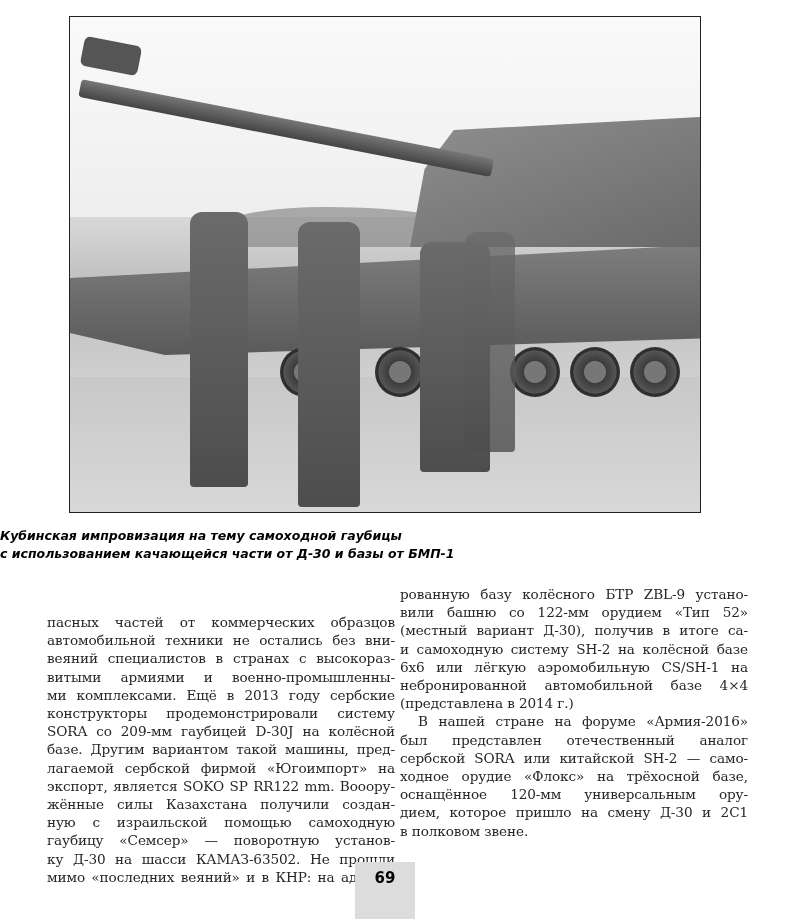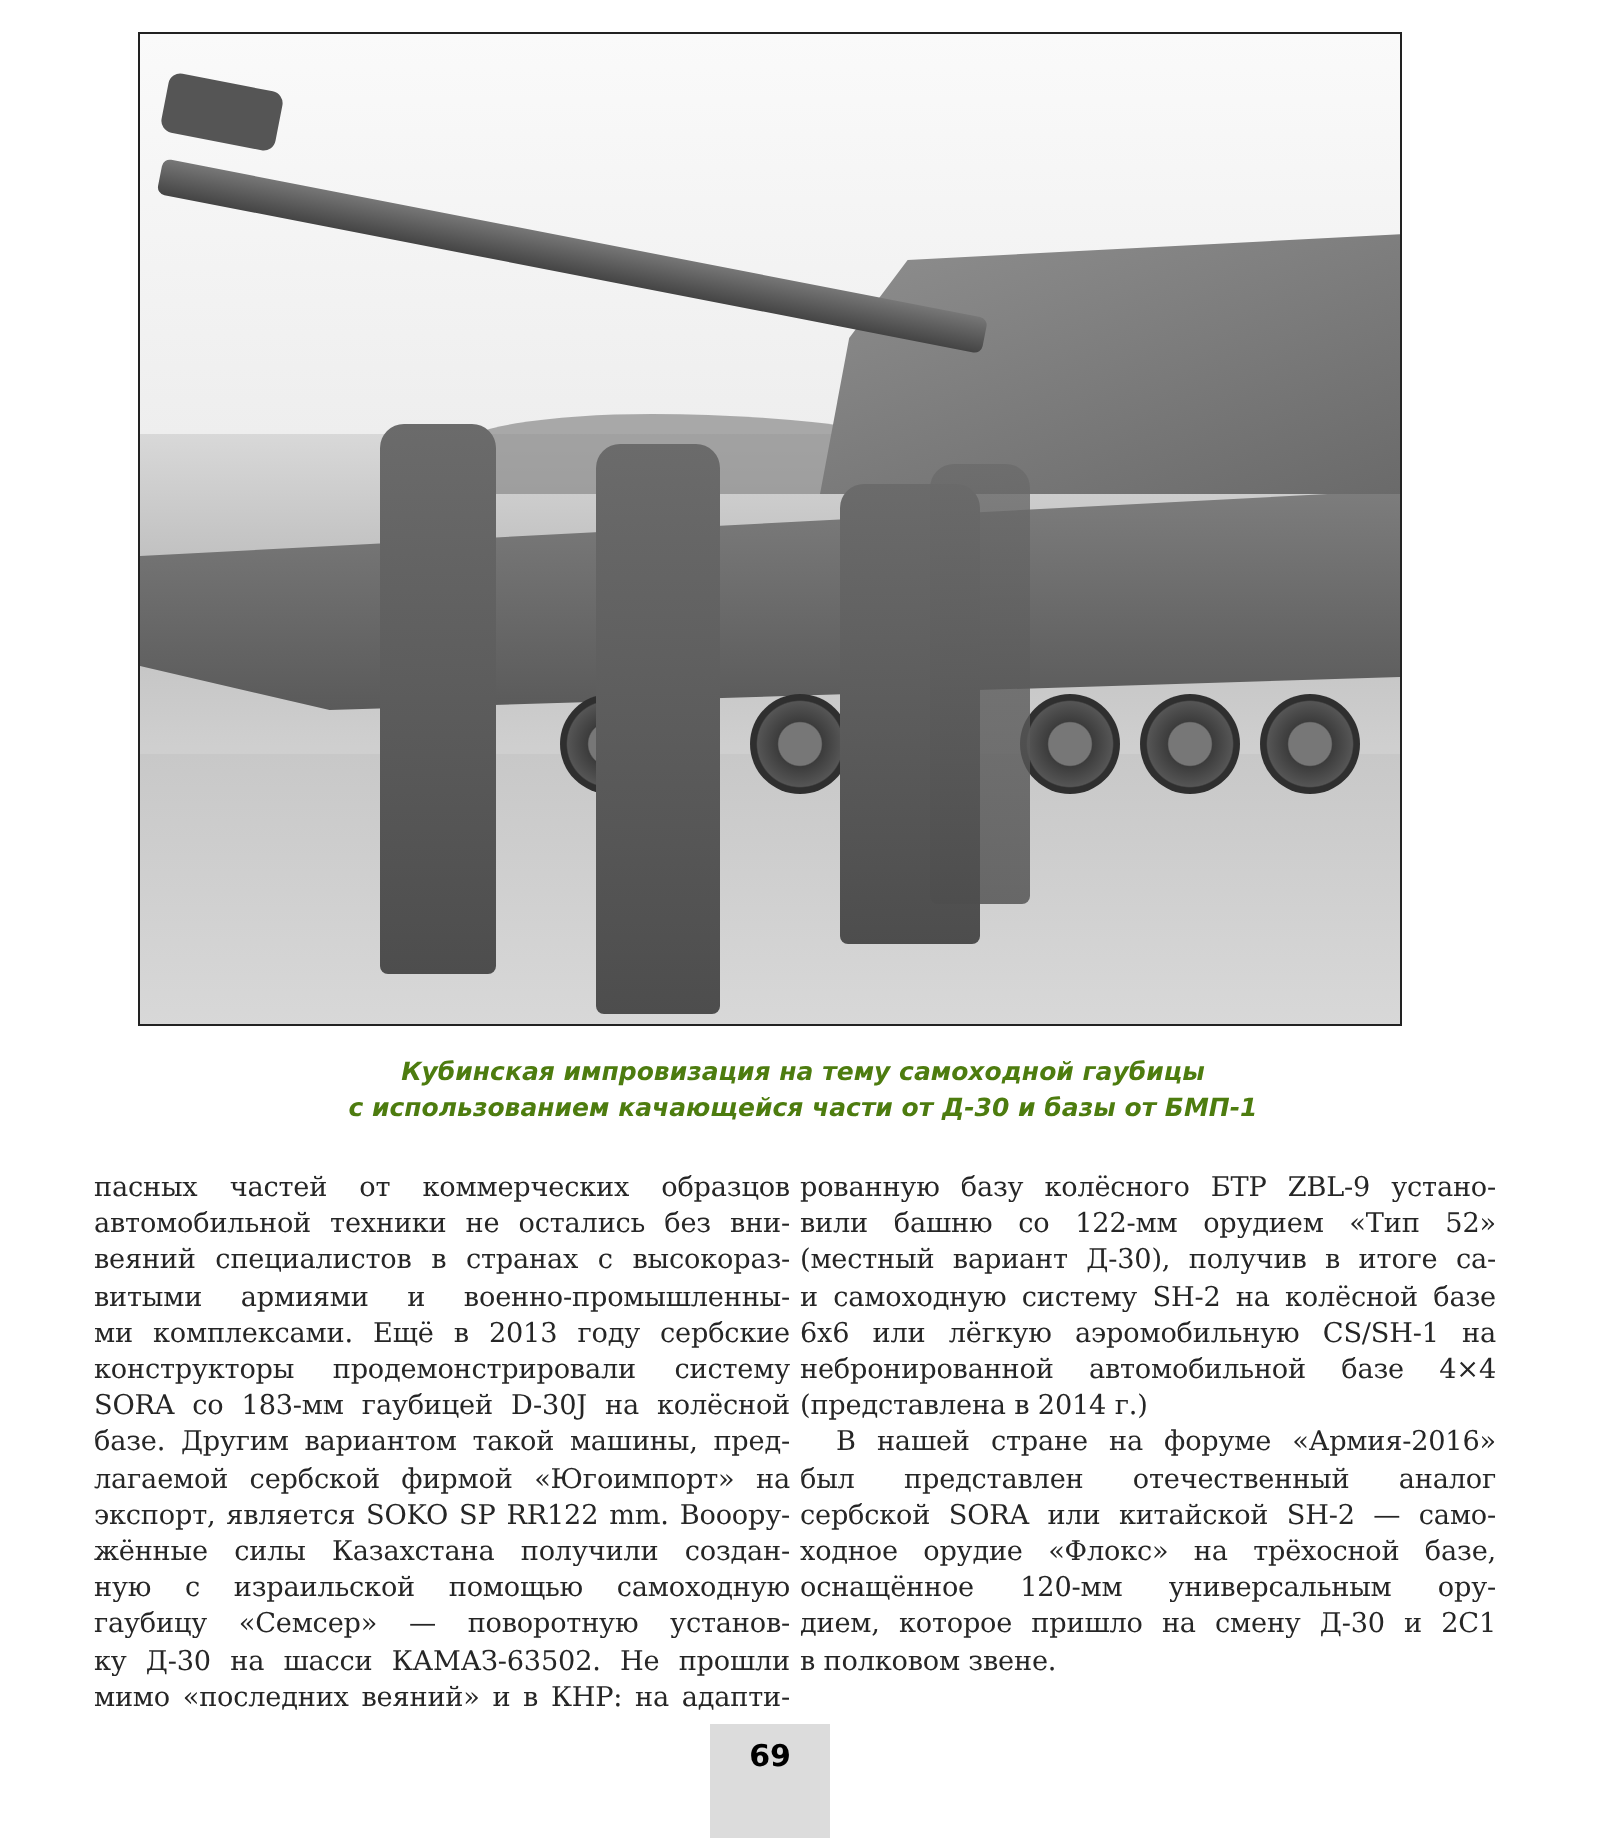--- a/index.html
+++ b/index.html
@@ -8,26 +8,26 @@
     background: linear-gradient(180deg, #f7f7f7 0%, #f2f2f2 38%, #d9d9d9 40%, #bdbdbd 55%, #cfcfcf 72%, #d6d6d6 100%); }
   .photo .sky { position:absolute; left:0; top:0; width:100%; height:200px; background:linear-gradient(180deg,#fafafa,#eeeeee); }
   .photo .trees { position:absolute; left:160px; top:190px; width:240px; height:40px; background:#8a8a8a; border-radius:40% 60% 0 0; opacity:.7; }
   .photo .hull { position:absolute; left:0; top:228px; width:632px; height:110px; background:linear-gradient(180deg,#7d7d7d,#5a5a5a); clip-path:polygon(0 30%, 100% 0, 100% 85%, 15% 100%, 0 80%); }
   .photo .turret { position:absolute; left:340px; top:100px; width:292px; height:130px; background:linear-gradient(160deg,#8f8f8f,#6a6a6a); clip-path:polygon(15% 10%, 100% 0, 100% 100%, 0 100%, 5% 40%); }
   .photo .barrel { position:absolute; left:10px; top:62px; width:420px; height:18px; background:linear-gradient(180deg,#777,#444); transform-origin:left center; transform:rotate(11deg); border-radius:4px; }
   .photo .muzzle { position:absolute; left:12px; top:24px; width:58px; height:30px; background:#555; border-radius:6px; transform:rotate(11deg); }
   .photo .wheel { position:absolute; width:50px; height:50px; border-radius:50%; background:radial-gradient(circle,#777 30%,#3c3c3c 32%,#555 60%,#2f2f2f 62%); top:330px; }
   .photo .ground { position:absolute; left:0; top:360px; width:100%; height:137px; background:linear-gradient(180deg,#c8c8c8,#d8d8d8); }
   .photo .person { position:absolute; background:linear-gradient(180deg,#6b6b6b,#4d4d4d); border-radius:12px 12px 4px 4px; }
-  .caption { position:absolute; left:0; width:803px; top:527px; text-align:center; font-family:"DejaVu Sans", sans-serif; font-style:italic; font-weight:bold; font-size:12.5px; line-height:18px; color:#4d7c0f; }
+  .caption { position:absolute; left:0; width:803px; top:527px; text-align:left; font-family:"DejaVu Sans", sans-serif; font-style:italic; font-weight:bold; font-size:12.5px; line-height:18px; color:#000000; }
   .col { position:absolute; top:585px; width:348px; font-size:13.6px; line-height:18.2px; text-align:justify; color:#262626; letter-spacing:-0.1px; }
   .col .line { display:block; text-align:justify; text-align-last:justify; white-space:nowrap; overflow:hidden; }
   .col .line.last { text-align-last:left; }
   .col .line.indent { text-indent:18px; }
-  .left { left:47px; }
+  .left { left:47px;margin-top:28px; }
   .right { left:400px; }
   .page-tab { position:absolute; left:355px; top:862px; width:60px; height:57px; background:#dcdcdc; }
   .page-num { position:absolute; left:0; top:7px; width:60px; text-align:center; font-family:"DejaVu Sans", sans-serif; font-weight:bold; font-size:15px; color:#000000; }
 </style>
 </head>
 <body>
 
 <div class="photo" title="Cuban self-propelled howitzer: D-30 gun turret on BMP-1 chassis, with soldiers and civilians standing beside it">
   <div class="sky"></div>
   <div class="trees"></div>
@@ -52,21 +52,21 @@
   <div>с использованием качающейся части от Д-30 и базы от БМП-1</div>
 </div>
 
 <div class="col left">
   <span class="line">пасных частей от коммерческих образцов</span>
   <span class="line">автомобильной техники не остались без вни-</span>
   <span class="line">веяний специалистов в странах с высокораз-</span>
   <span class="line">витыми армиями и военно-промышленны-</span>
   <span class="line">ми комплексами. Ещё в 2013 году сербские</span>
   <span class="line">конструкторы продемонстрировали систему</span>
-  <span class="line">SORA со 183-мм гаубицей D-30J на колёсной</span>
+  <span class="line">SORA со 209-мм гаубицей D-30J на колёсной</span>
   <span class="line">базе. Другим вариантом такой машины, пред-</span>
   <span class="line">лагаемой сербской фирмой «Югоимпорт» на</span>
   <span class="line">экспорт, является SOKO SP RR122 mm. Вооору-</span>
   <span class="line">жённые силы Казахстана получили создан-</span>
   <span class="line">ную с израильской помощью самоходную</span>
   <span class="line">гаубицу «Семсер» — поворотную установ-</span>
   <span class="line">ку Д-30 на шасси КАМАЗ-63502. Не прошли</span>
   <span class="line">мимо «последних веяний» и в КНР: на адапти-</span>
 </div>
 

